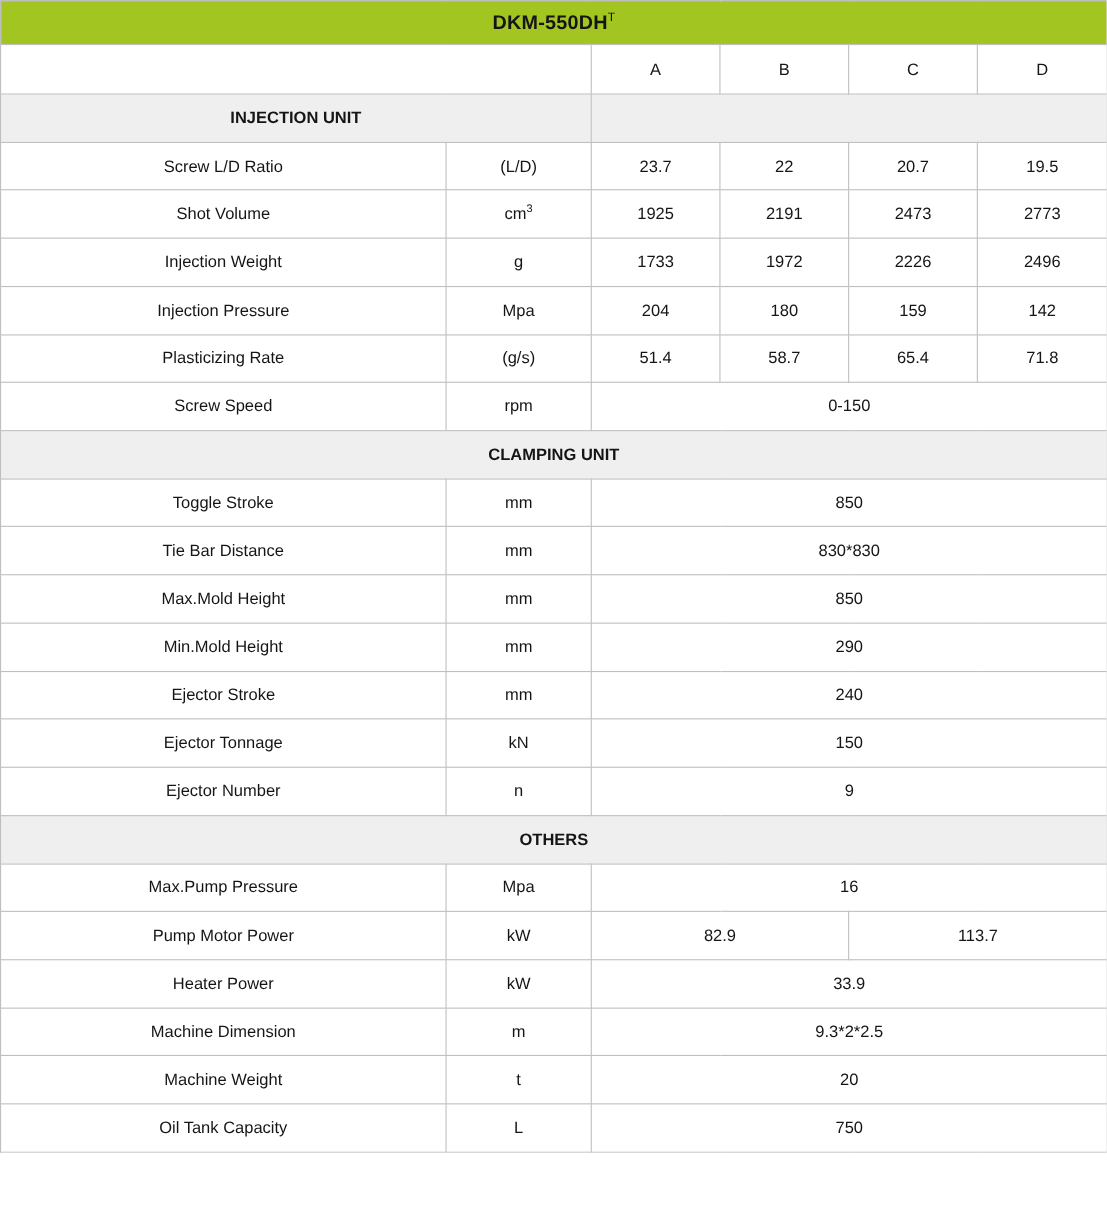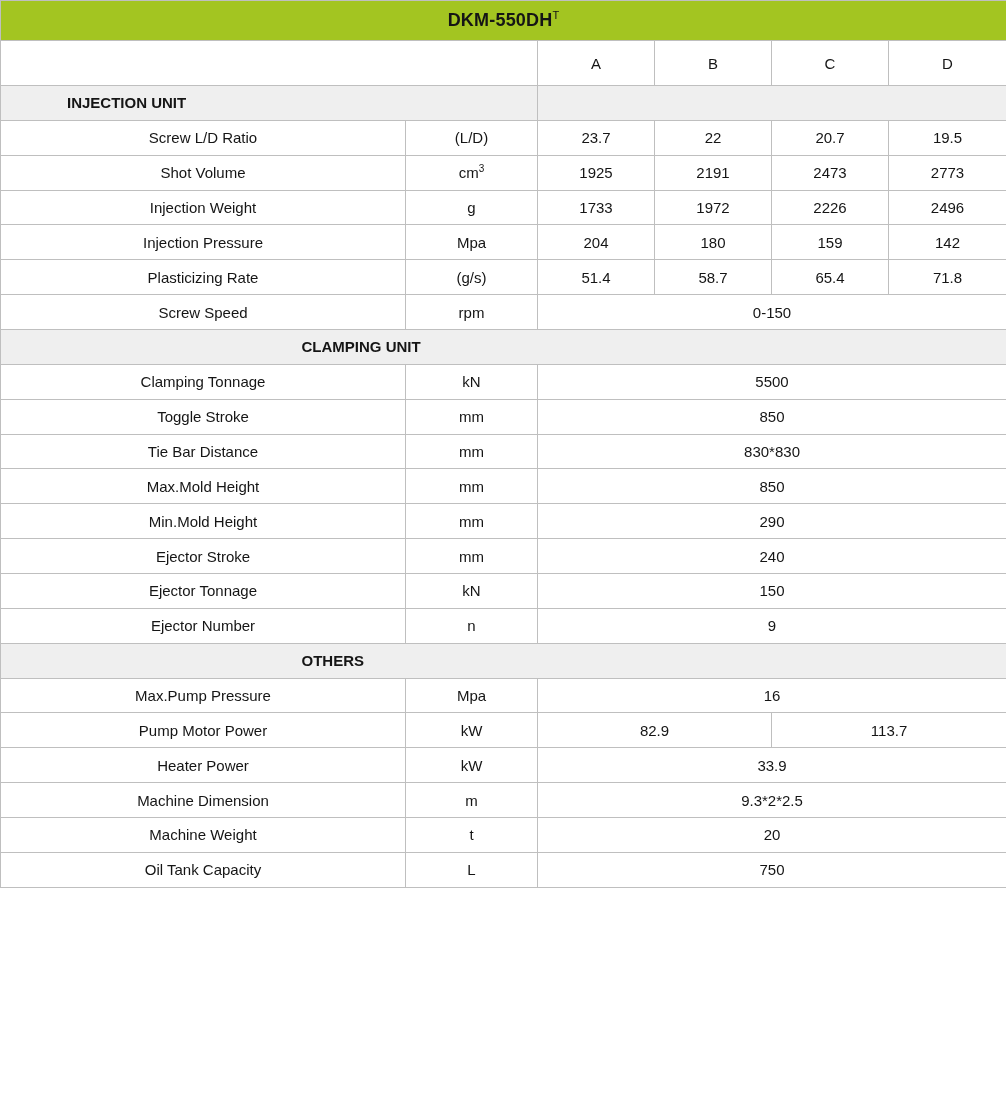--- a/index.html
+++ b/index.html
@@ -1,19 +1,19 @@
 <!DOCTYPE html>
 <html style="--accent: #a3c521; --section: #efefef; --border: #bfbfbf;"><head>
 <meta charset="utf-8">
 <style>
   html, body { margin: 0; padding: 0; background: #ffffff; }
   body { width: 1006px; }
   table.spec {
     width: 1006px;
-    height: 888px;
+    height: 1048px;
     border-collapse: collapse;
     table-layout: fixed;
     font-family: "Liberation Sans", sans-serif;
     font-size: 15px;
     color: #151515;
   }
   table.spec td {
     border: 1px solid var(--border, #bfbfbf);
     text-align: center;
     vertical-align: middle;
@@ -38,21 +38,21 @@
   td.section-cell {
     background: var(--section, #efefef);
     font-weight: bold;
     font-size: 15px;
     text-align: left;
   }
   td.section-rest { background: var(--section, #efefef); }
   .sec-inner {
     display: inline-block;
     width: 404px;
-    text-align: left;
+    text-align: center;
   }
   td.unit sup { font-size: 10px; vertical-align: super; line-height: 0; }
 </style>
 </head>
 <body>
 
 <table class="spec">
   <colgroup>
     <col style="width:405px">
       <col style="width:132px">
@@ -124,25 +124,20 @@
     <td>Screw Speed</td>
     <td class="unit">rpm</td>
     <td colspan="4">0-150</td>
   </tr>
 
   <tr>
     <td class="section-cell" colspan="6"><span class="sec-inner">CLAMPING UNIT</span></td>
   </tr>
 
   <tr>
-    <td>Clamping Tonnage</td>
-    <td class="unit">kN</td>
-    <td colspan="4">5500</td>
-  </tr>
-  <tr>
     <td>Toggle Stroke</td>
     <td class="unit">mm</td>
     <td colspan="4">850</td>
   </tr>
   <tr>
     <td>Tie Bar Distance</td>
     <td class="unit">mm</td>
     <td colspan="4">830*830</td>
   </tr>
   <tr>

